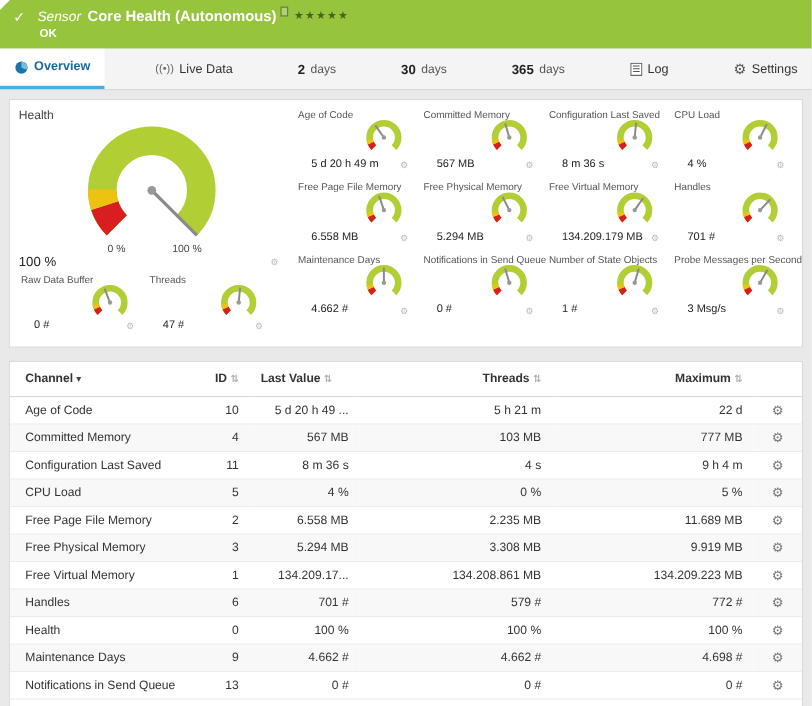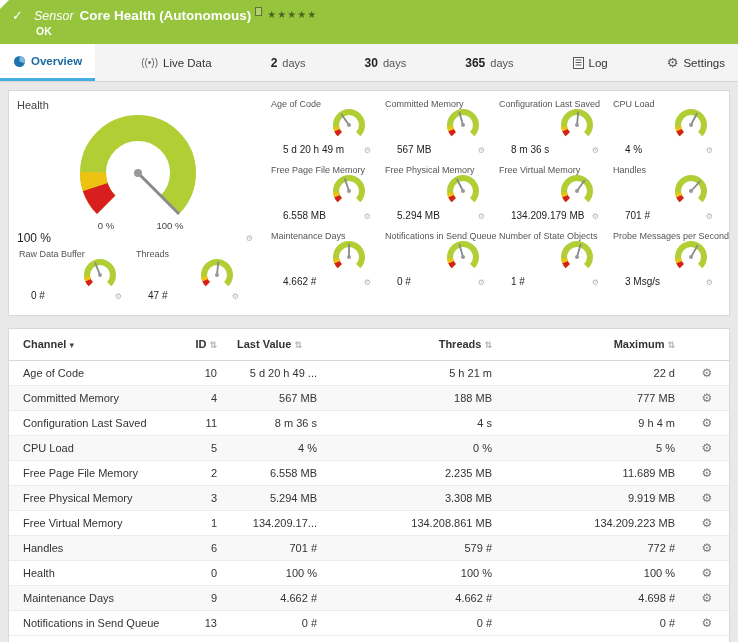--- a/index.html
+++ b/index.html
@@ -391,21 +391,21 @@
           <td class="ar">10</td>
           <td class="ar">5 d 20 h 49 ...</td>
           <td class="ar">5 h 21 m</td>
           <td class="ar">22 d</td>
           <td class="ac"><span class="row-gear">⚙</span></td>
         </tr>
         <tr>
           <td class="al c-ch">Committed Memory</td>
           <td class="ar">4</td>
           <td class="ar">567 MB</td>
-          <td class="ar">188 MB</td>
+          <td class="ar">103 MB</td>
           <td class="ar">777 MB</td>
           <td class="ac"><span class="row-gear">⚙</span></td>
         </tr>
         <tr>
           <td class="al c-ch">Configuration Last Saved</td>
           <td class="ar">11</td>
           <td class="ar">8 m 36 s</td>
           <td class="ar">4 s</td>
           <td class="ar">9 h 4 m</td>
           <td class="ac"><span class="row-gear">⚙</span></td>

